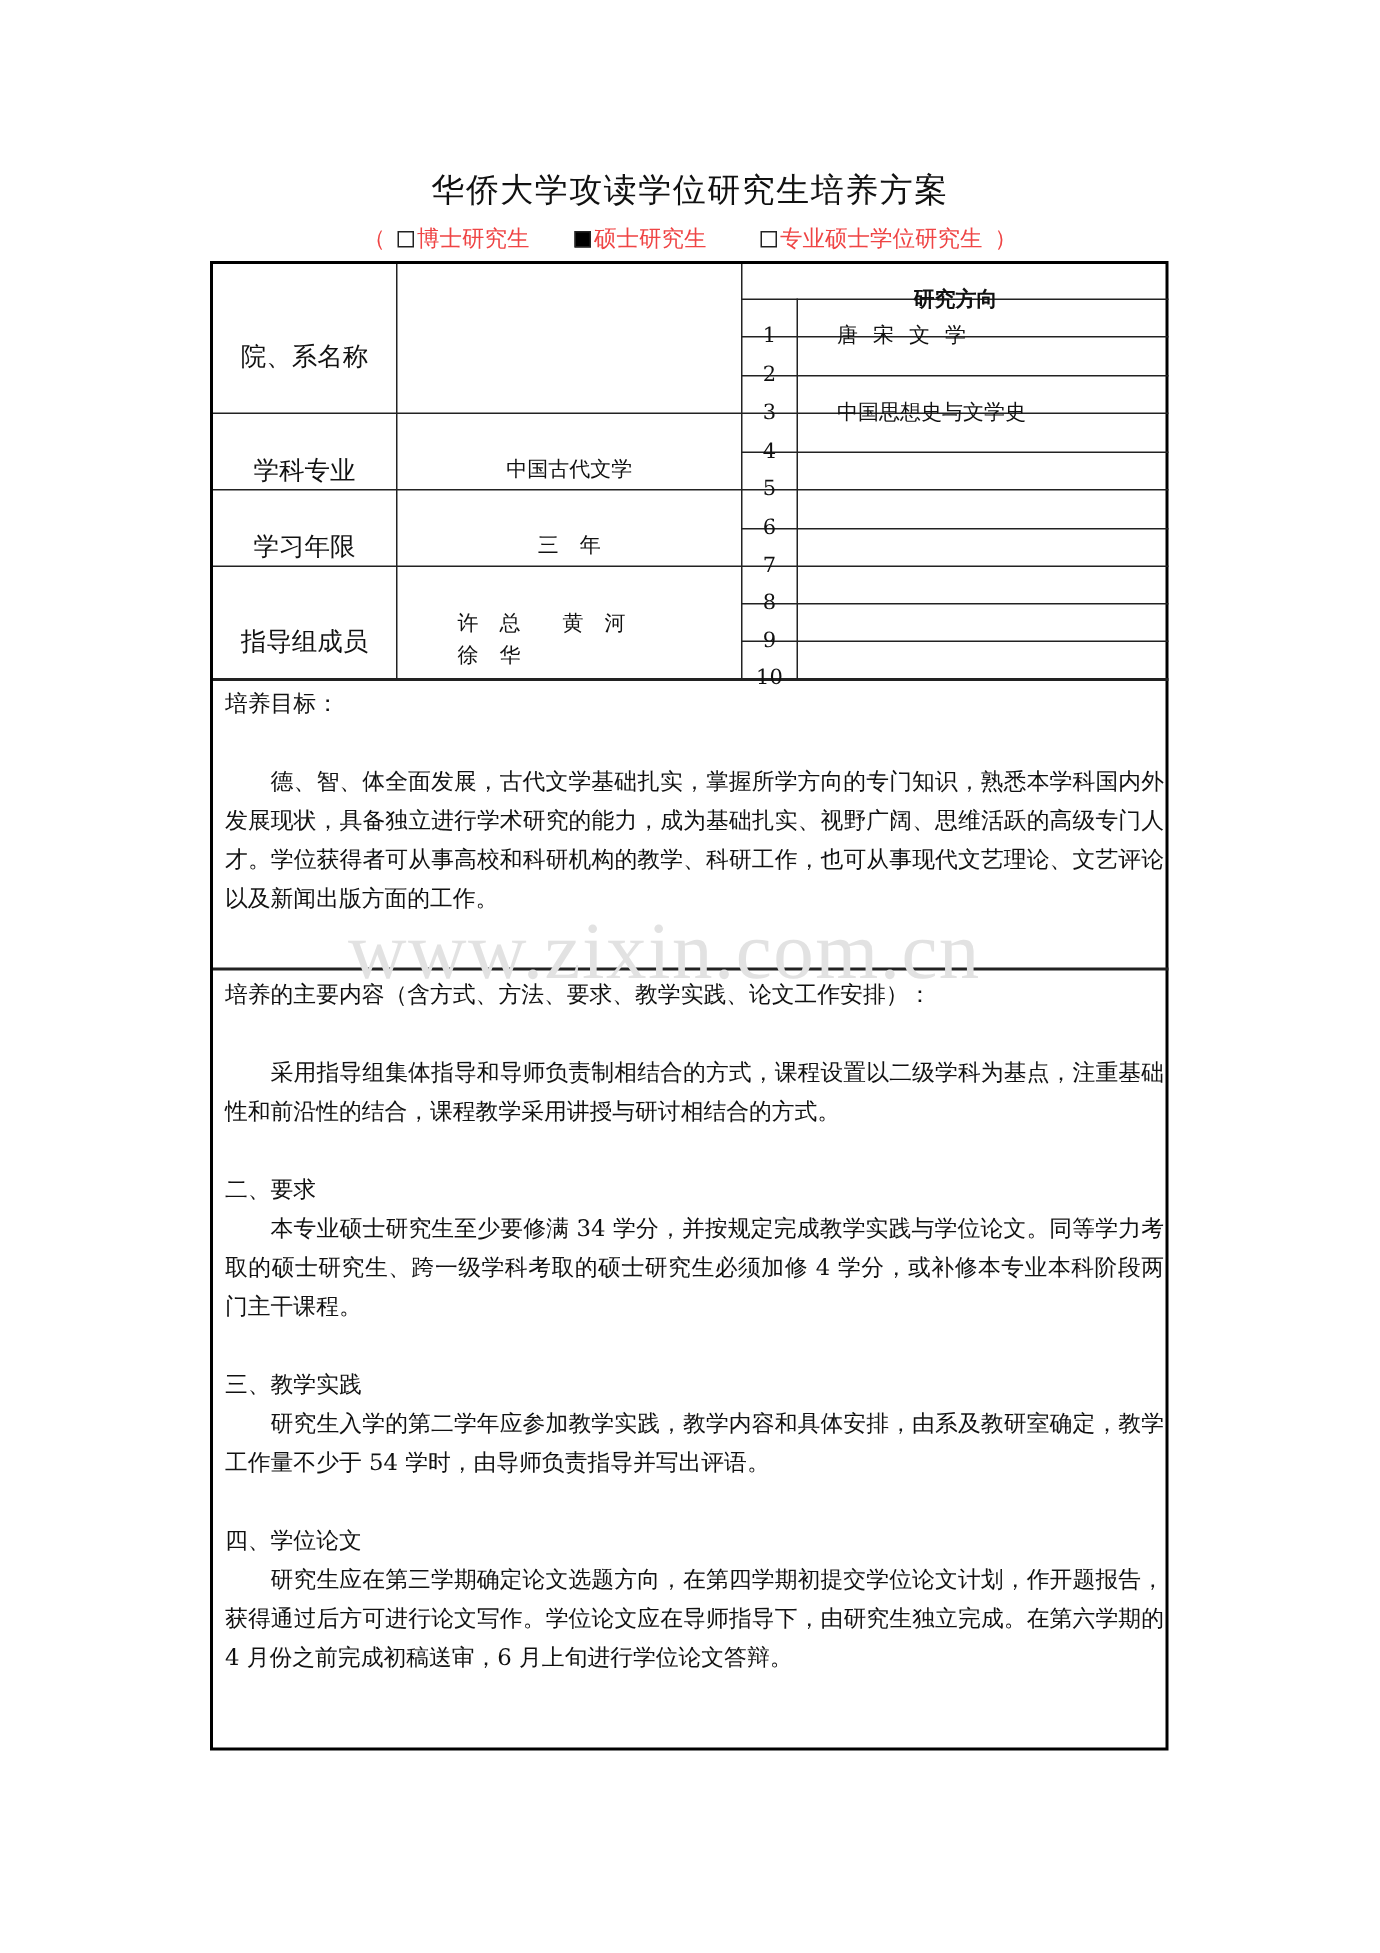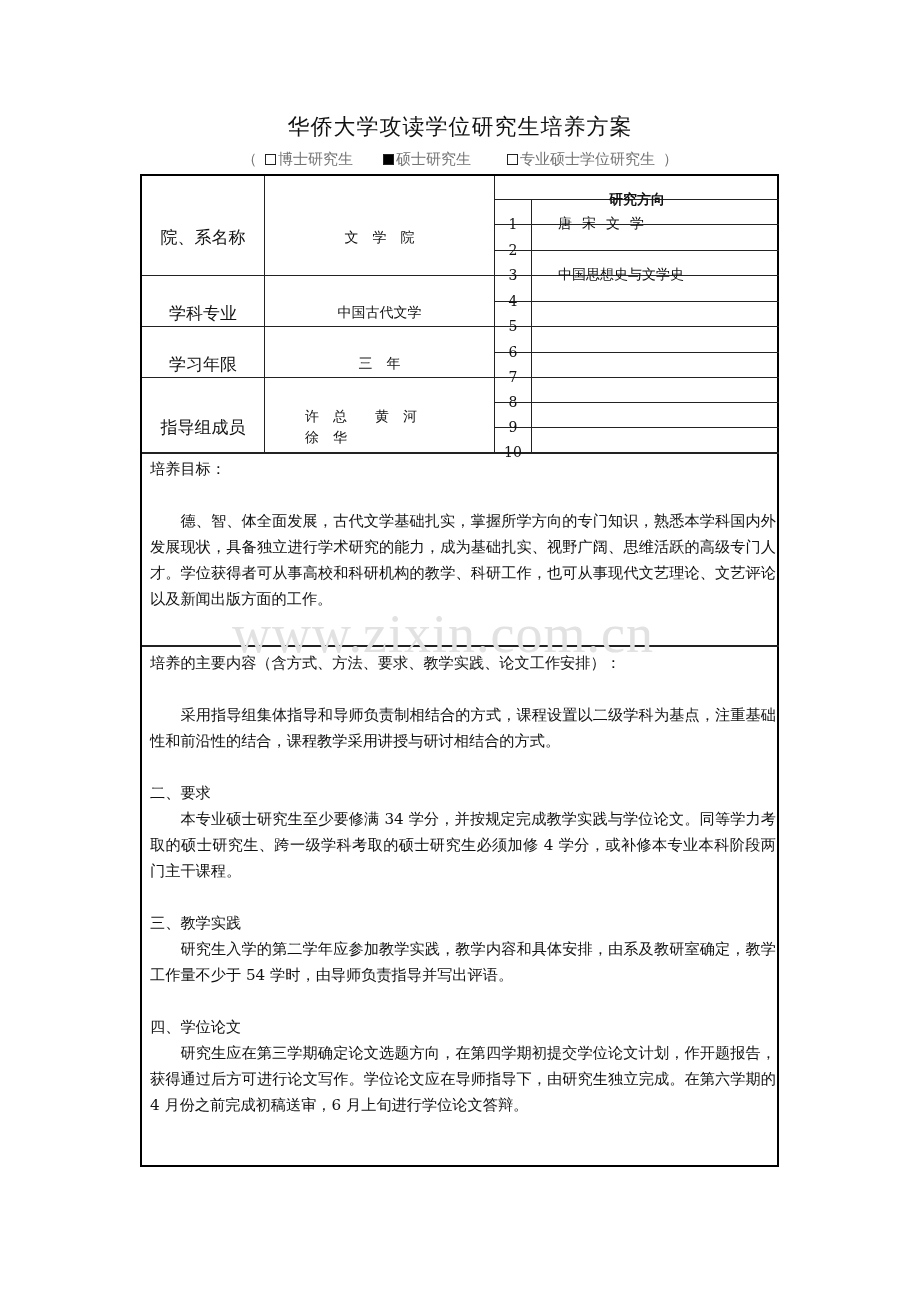--- a/index.html
+++ b/index.html
@@ -7,21 +7,21 @@
     width: 920px; height: 1302px; position: relative; overflow: hidden;
     font-family: "DejaVu Serif", "Liberation Serif", serif;
     color: #111;
   }
   .title {
     position: absolute; left: 0; top: 112px; width: 920px; text-align: center;
     font-size: 22px; letter-spacing: 1px; color: #111;
   }
   .subtitle {
     position: absolute; left: 0; top: 150px; width: 920px; text-align: center;
-    font-size: 15px; color: #737373; white-space: pre;
+    font-size: 15px; color: #ef4444; white-space: pre;
   }
   .subtitle .opt { margin: 0 8px; }
   .box {
     display: inline-block; width: 11px; height: 11px; border: 1px solid #222;
     vertical-align: -1px; margin-right: 2px; box-sizing: border-box;
   }
   .box.checked { background: #000; }
 
   .table-frame {
     position: absolute; left: 140px; top: 174px; width: 639px; height: 993px;
@@ -75,21 +75,20 @@
   <div class="hline" style="left:352px; width:285px; top:226px;"></div>
   <div class="hline" style="left:352px; width:285px; top:251px;"></div>
 
   <div class="hline" style="left:0; width:637px; top:99px;"></div>
   <div class="hline" style="left:0; width:637px; top:150px;"></div>
   <div class="hline" style="left:0; width:637px; top:201px;"></div>
   <div class="hline thick" style="left:0; width:637px; top:276px;"></div>
   <div class="hline thick" style="left:0; width:637px; top:469px;"></div>
 
   <div class="cell label-cell" style="left:0; top:0; width:122px; height:99px;">院、系名称</div>
-  <div class="cell value-cell" style="left:123px; top:0; width:229px; height:99px; letter-spacing:0;">文　学　院</div>
 
   <div class="cell label-cell" style="left:0; top:100px; width:122px; height:50px;">学科专业</div>
   <div class="cell value-cell" style="left:123px; top:100px; width:229px; height:50px;">中国古代文学</div>
 
   <div class="cell label-cell" style="left:0; top:151px; width:122px; height:50px;">学习年限</div>
   <div class="cell value-cell" style="left:123px; top:151px; width:229px; height:50px;">三　年</div>
 
   <div class="cell label-cell" style="left:0; top:202px; width:122px; height:74px;">指导组成员</div>
   <div class="cell members" style="left:123px; top:202px; width:229px; height:74px;">
     <div>许　总　　黄　河</div>

